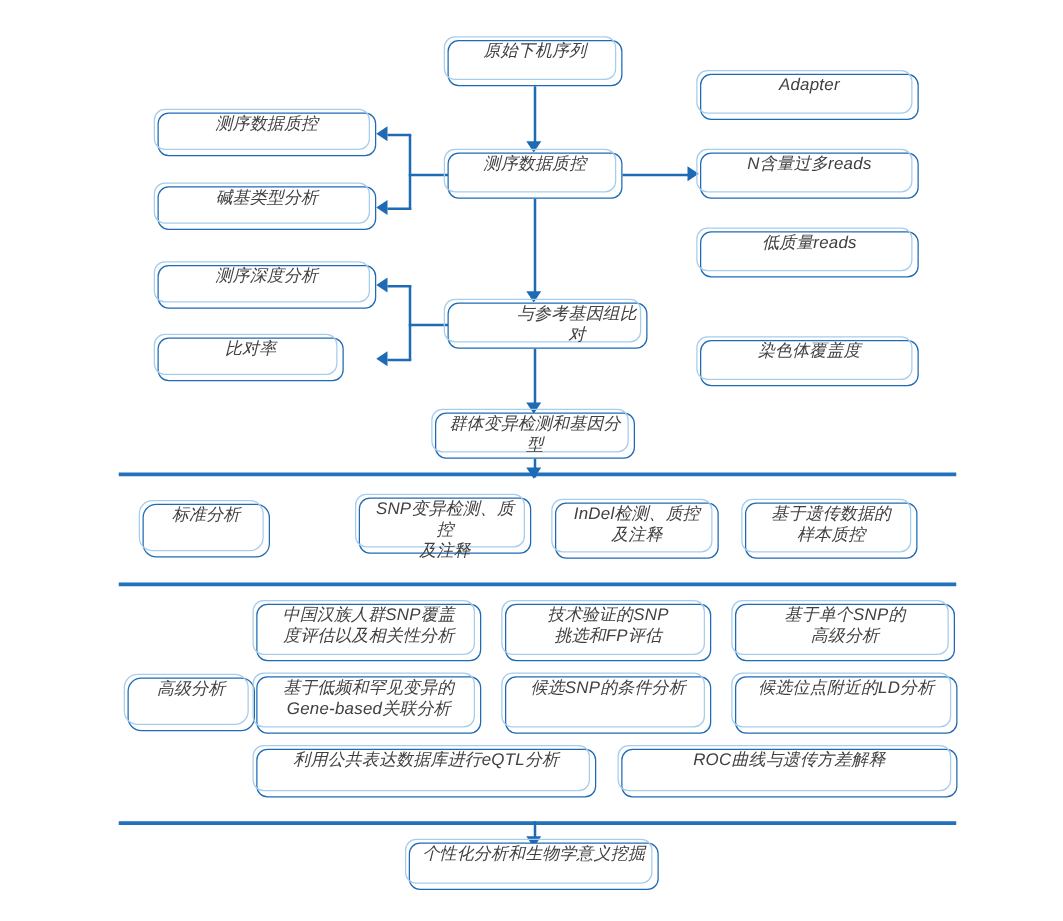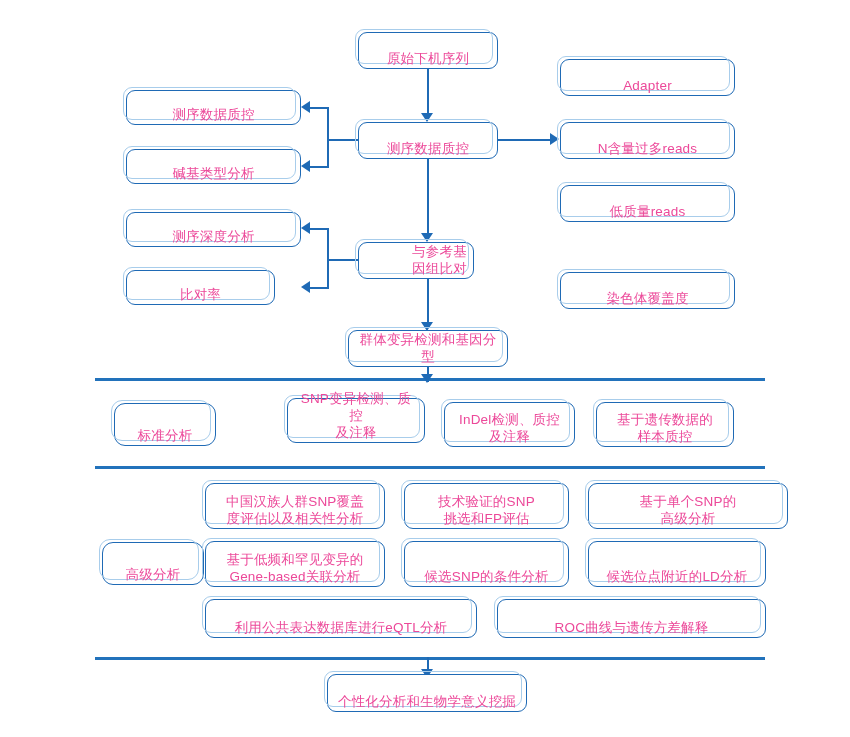--- a/index.html
+++ b/index.html
@@ -18,29 +18,30 @@
     overflow: hidden;
   }
 
   
   .fbox {
     position: absolute;
     box-sizing: border-box;
     border: 1.6px solid #1f6ab5;
     border-radius: 9px;
     background: #ffffff;
-    color: #ec4899;
+    color: #404040;
     display: flex;
-    align-items: flex-end;
+    align-items: flex-start;
     justify-content: center;
     text-align: center;
     line-height: 1.25;
     font-size: 13.5px;
     letter-spacing: .2px;
     z-index: 3;
+    font-style: italic;
   }
   
   .fbox::before {
     content: "";
     position: absolute;
     left: -4px;
     top: -4px;
     right: 4px;
     bottom: 4px;
     border: 1.6px solid #a8cdeb;
@@ -139,21 +140,21 @@
     <span class="txt">低质量reads</span>
   </div>
 
   <div class="fbox" style="left:560px; top:242px; width:175px; height:37px;margin-top:30px;">
     <span class="txt">染色体覆盖度</span>
   </div>
 
   <div class="ln v" style="left:427px; top:159px; width:2.2px; height:78px;"></div>
   <div class="arrow down" style="left:421px; top:233px;"></div>
 
-  <div class="fbox" style="left:358px; top:242px; width:116px; height:37px;padding-left:47px;">
+  <div class="fbox" style="left:358px; top:242px; width:160px; height:37px;padding-left:47px;">
     <span class="txt">与参考基因组比对</span>
   </div>
 
   <div class="ln h" style="left:327px; top:259px; width:32px;"></div>
   <div class="ln v" style="left:327px; top:228px; height:60px;"></div>
   <div class="ln h" style="left:310px; top:228px; width:19px;"></div>
   <div class="arrow left" style="left:301px; top:222px;"></div>
   <div class="ln h" style="left:310px; top:287px; width:19px;"></div>
   <div class="arrow left" style="left:301px; top:281px;"></div>
 
@@ -215,21 +216,21 @@
     </span>
   </div>
 
   <div class="fbox" style="left:404px; top:483px; width:165px; height:46px;">
     <span>
       <span class="txt">技术验证的SNP</span>
       <span class="txt2">挑选和FP评估</span>
     </span>
   </div>
 
-  <div class="fbox" style="left:588px; top:483px; width:200px; height:46px;">
+  <div class="fbox" style="left:588px; top:483px; width:176px; height:46px;">
     <span>
       <span class="txt">基于单个SNP的</span>
       <span class="txt2">高级分析</span>
     </span>
   </div>
 
   <div class="fbox" style="left:205px; top:541px; width:180px; height:46px;">
     <span>
       <span class="txt">基于低频和罕见变异的</span>
       <span class="txt2">Gene-based关联分析</span>

